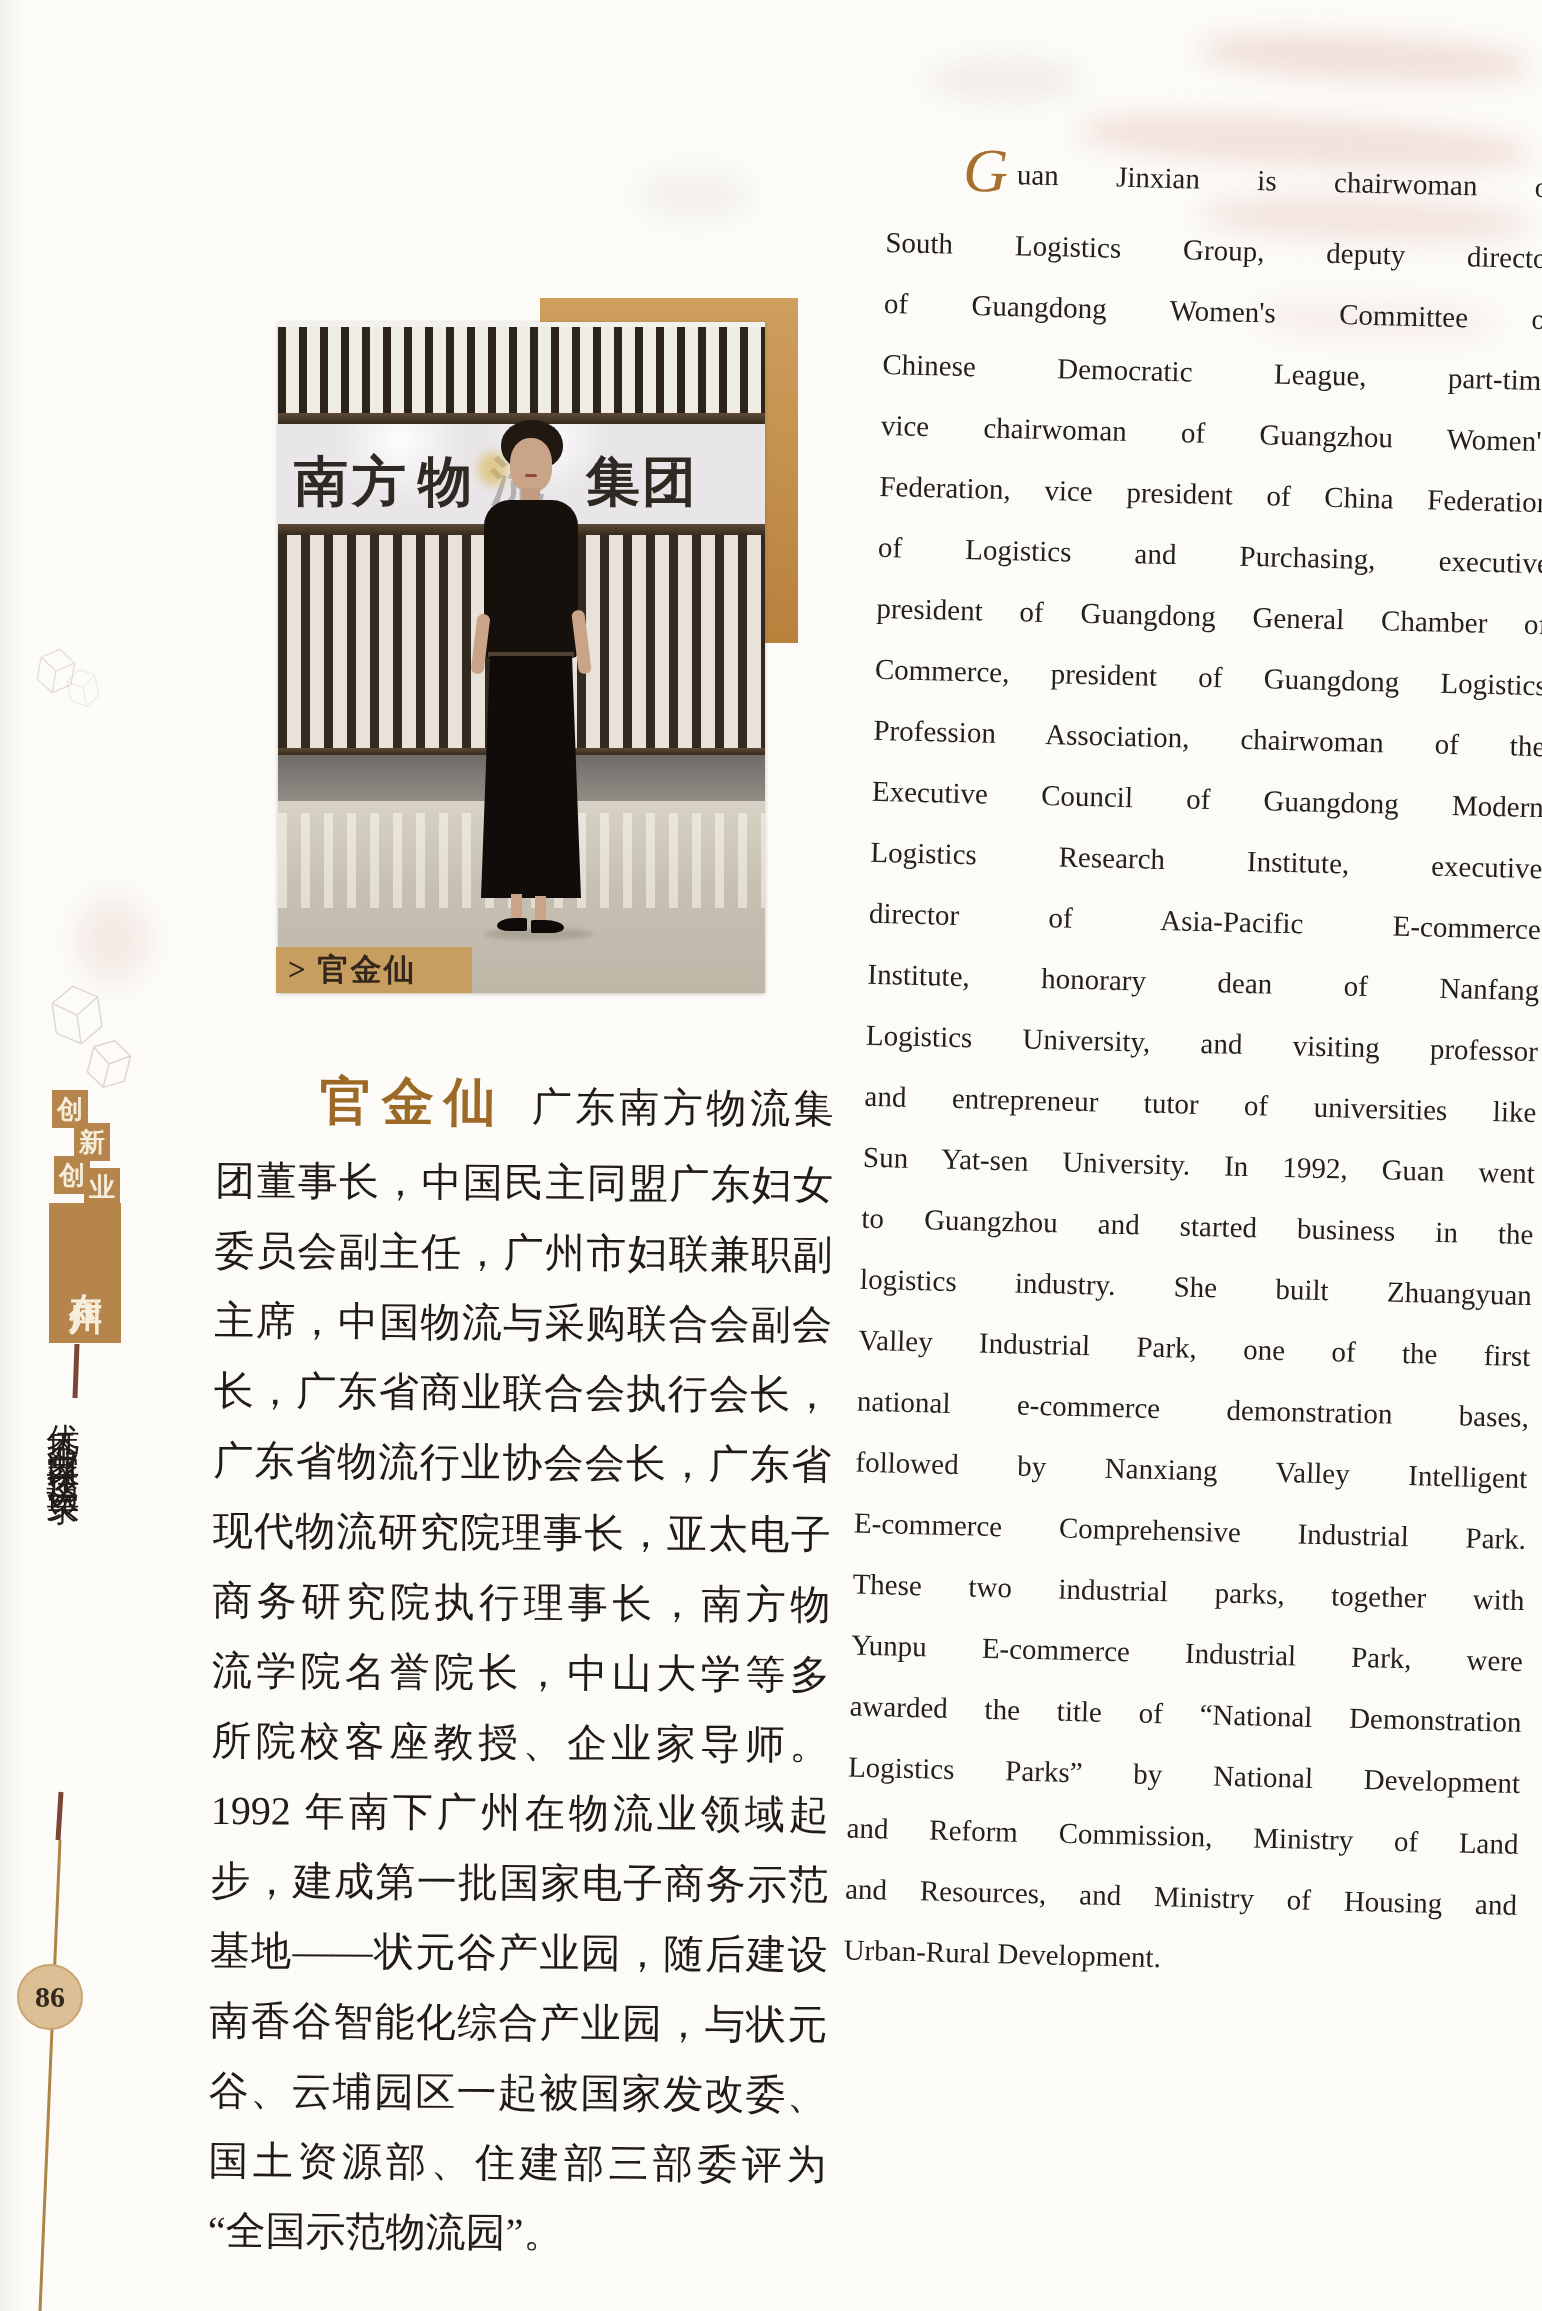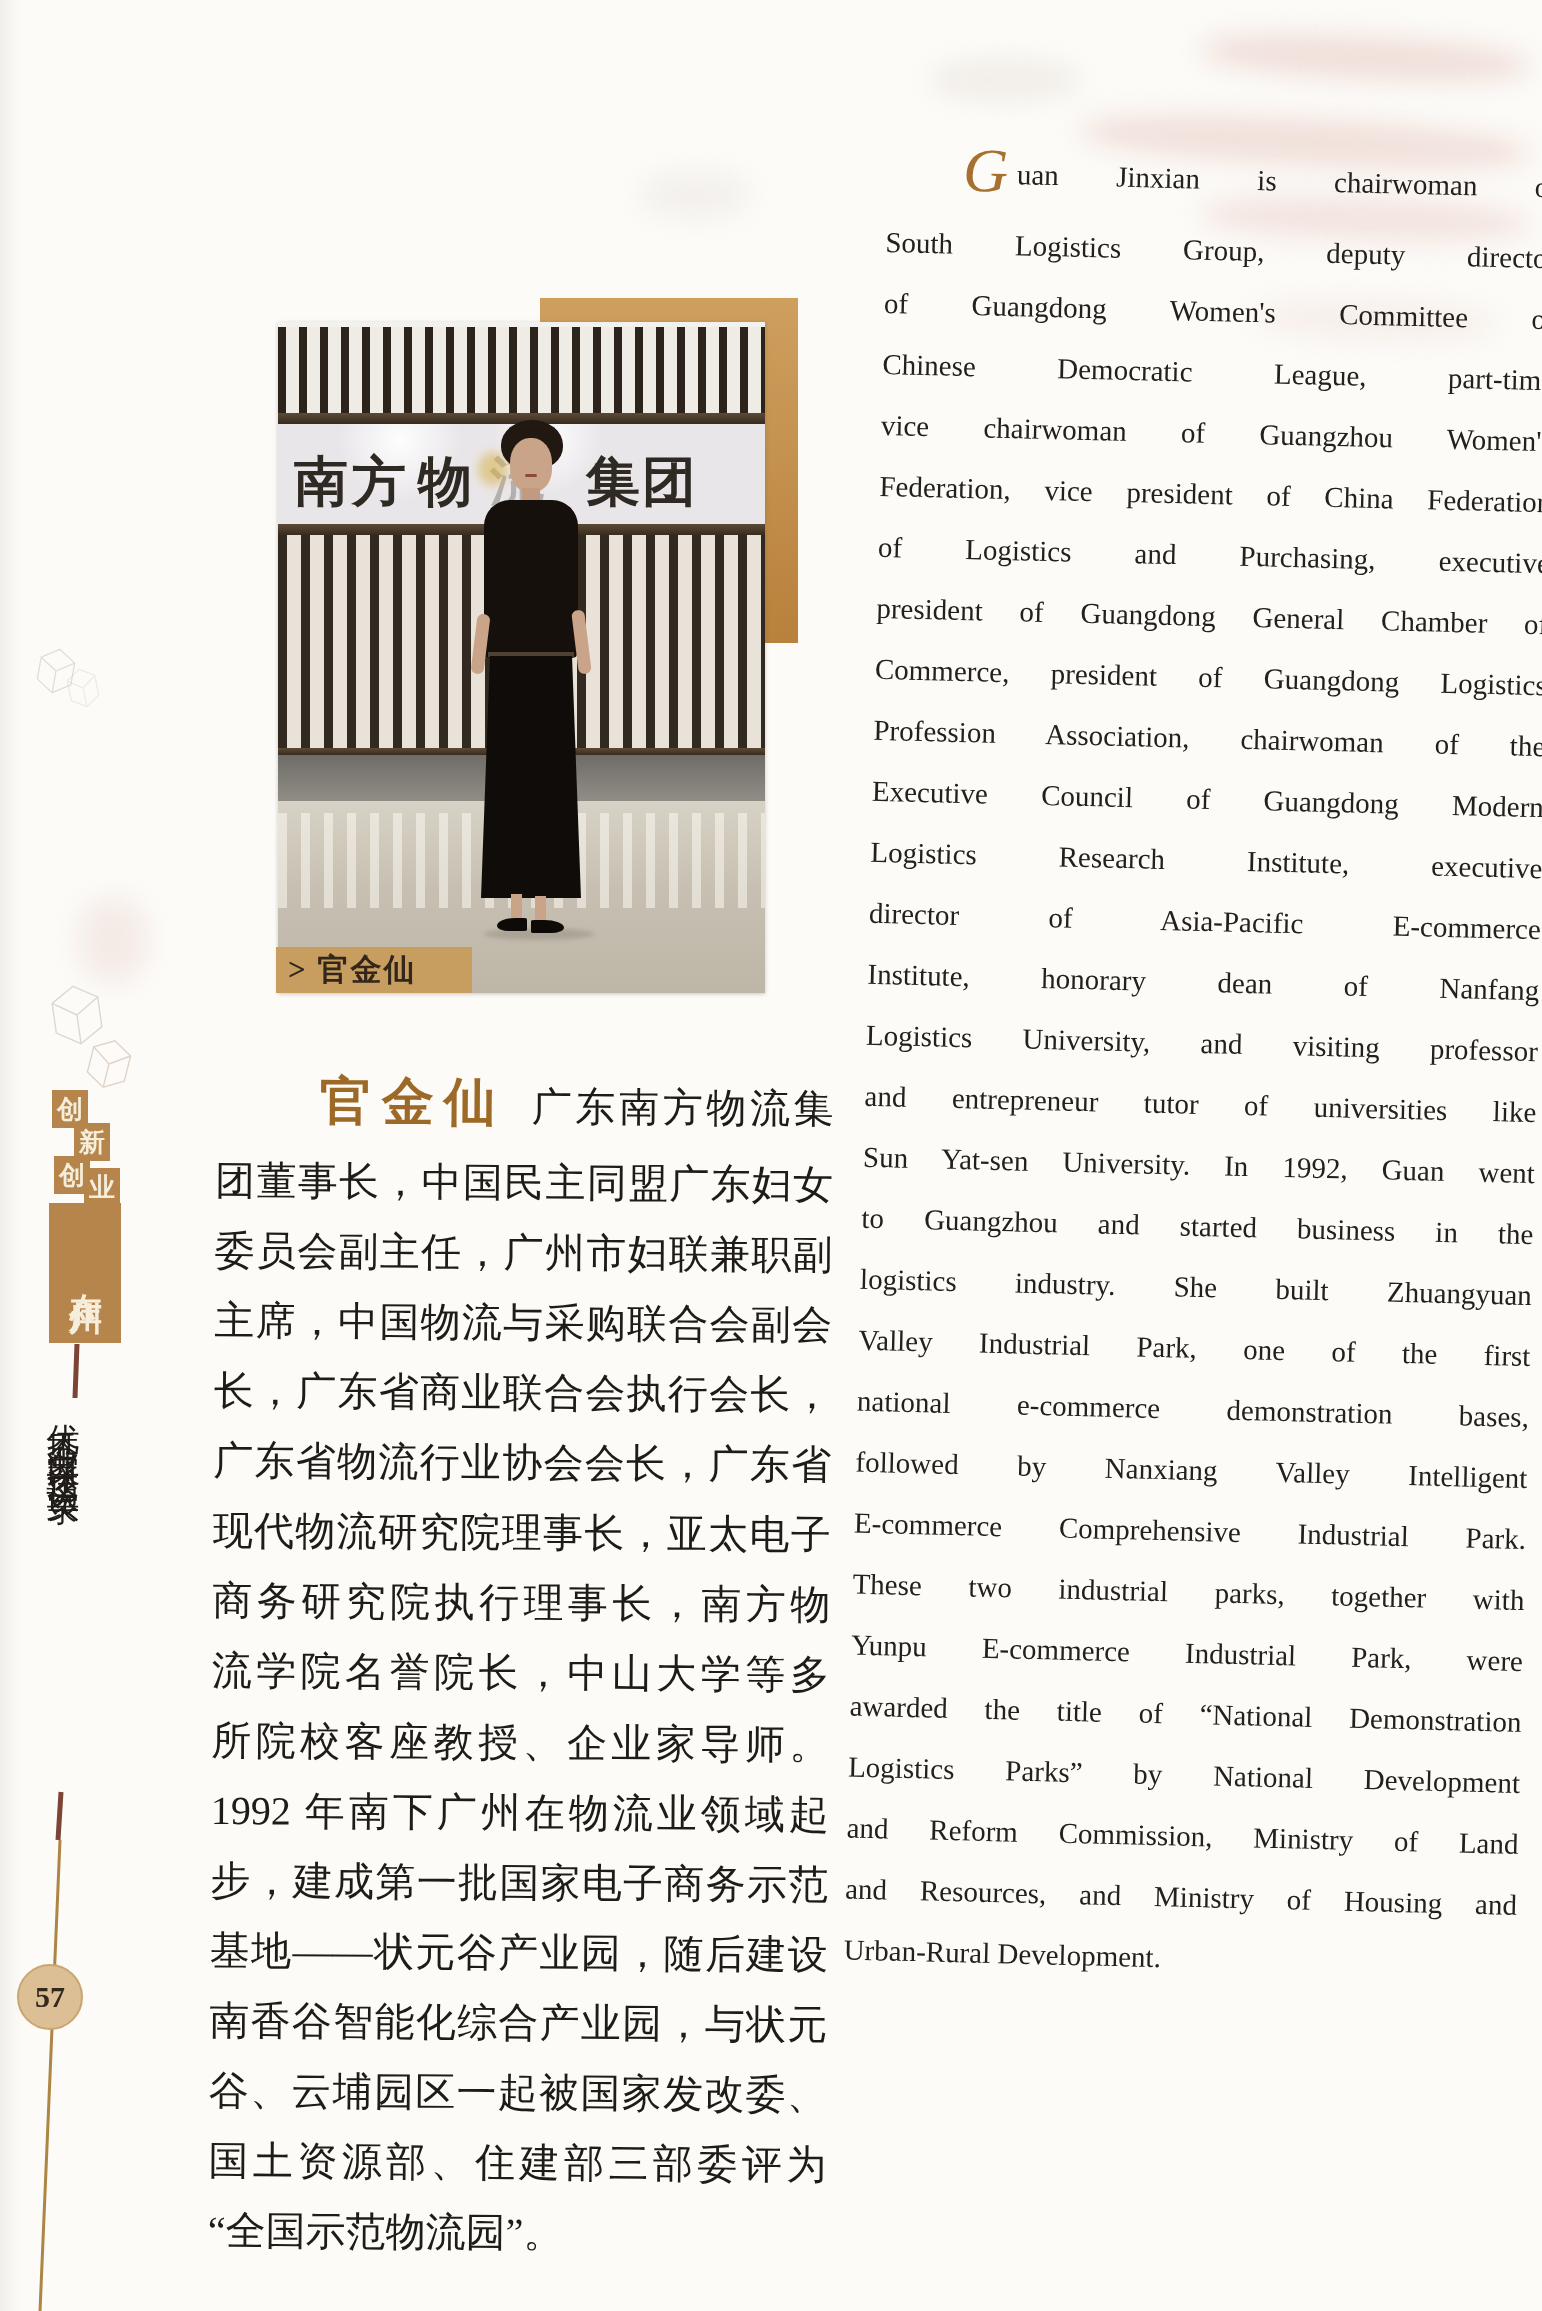--- a/index.html
+++ b/index.html
@@ -152,21 +152,21 @@
     <line x1="61" y1="1792" x2="58" y2="1840" stroke="#7c4434" stroke-width="5"></line>
     <line x1="60" y1="1840" x2="40" y2="2311" stroke="#ad8544" stroke-width="3"></line>
   </svg>
 
   <div class="badge b1">创</div>
   <div class="badge b2">新</div>
   <div class="badge b3">创</div>
   <div class="badge b4">业</div>
   <div class="loc-badge">在广州</div>
   <div class="vtext">优秀企业家口述访谈实录</div>
-  <div class="pagenum">57</div>
+  <div class="pagenum">86</div>
 
   <div class="mat"></div>
   <div class="photo">
     <div class="slats-top"></div>
     <div class="rail r1"></div>
     <div class="band">
       <span class="sign-char sc0">南</span>
       <span class="sign-char sc1">方</span>
       <span class="sign-char sc2">物</span>
       <span class="sign-char sc3">流</span>

